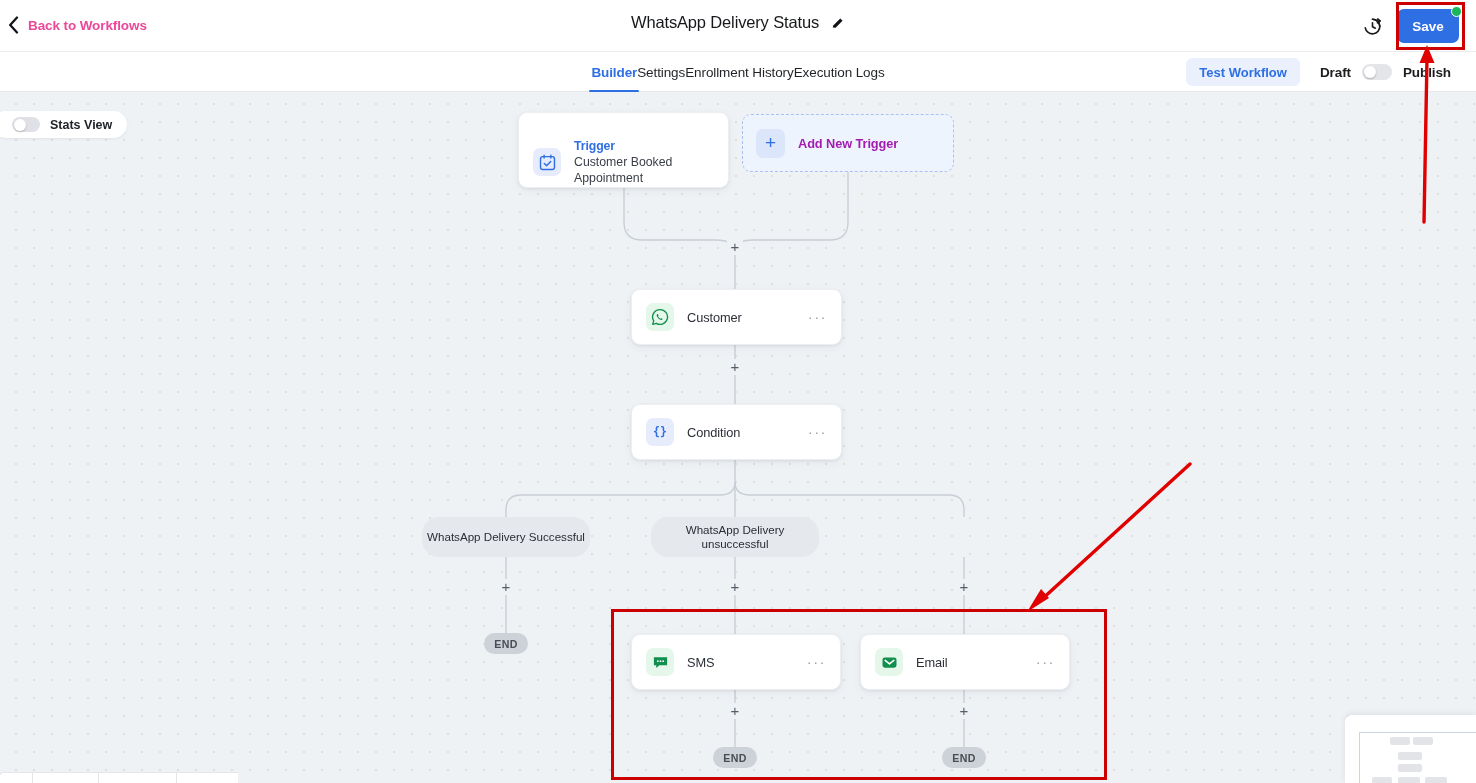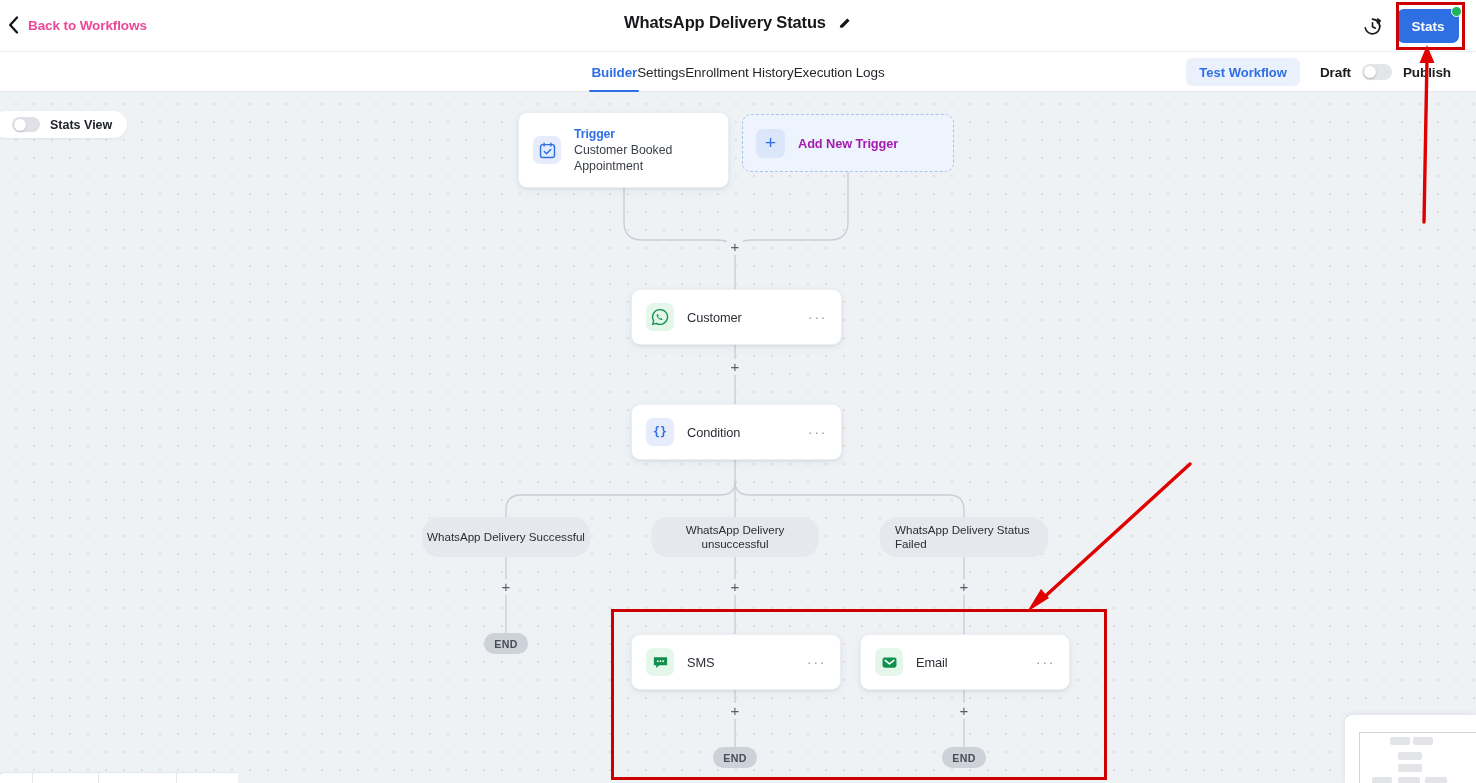--- a/index.html
+++ b/index.html
@@ -38,21 +38,21 @@
   .back-label {
     font-size: 13.5px; font-weight: bold; color: #ec4899;
     letter-spacing: -0.1px;
   }
   .wf-title-wrap {
     position: absolute;
     left: 0; top: 13px; width: 1476px;
     display: flex; align-items: center; justify-content: center; gap: 12px;
   }
   .wf-title {
-    font-size: 16.5px; font-weight: bold; color: #16181b;
+    font-size: 16.5px; font-weight: normal; color: #16181b;
     letter-spacing: -0.15px;
   }
   .pencil-icon { width: 14px; height: 14px; display: block; cursor: pointer; }
 
   .history-btn {
     position: absolute;
     right: 91px; top: 13px;
     width: 26px; height: 26px;
     display: flex; align-items: center; justify-content: center;
     cursor: pointer;
@@ -218,21 +218,21 @@
   .node-dots {
     margin-left: auto;
     font-size: 15px; color: #9aa1ac;
     letter-spacing: 1.4px; line-height: 10px;
     cursor: pointer;
     user-select: none;
   }
 
   
   #trigger-card { left: 518px; top: 20px; width: 211px; height: 76px; }
-  #trigger-card .node-inner { align-items: center; }
+  #trigger-card .node-inner { align-items: center; margin-top: 12px; }
   .trigger-texts { display: flex; flex-direction: column; gap: 1px; }
   .trigger-kind {
     font-size: 12.3px; font-weight: bold; color: #2f6fe4;
     letter-spacing: -0.1px;
   }
   .trigger-name {
     font-size: 12.3px; color: #3a3f47; line-height: 16px;
     max-width: 118px;
   }
 
@@ -395,21 +395,21 @@
     <div class="history-btn">
       <svg width="19" height="19" viewBox="0 0 20 20">
         <path d="M10 2.3 A7.7 7.7 0 1 1 2.4 11.4" fill="none" stroke="#16181b" stroke-width="1.7" stroke-linecap="round"></path>
         <path d="M10 2.3 L10 2.3 A7.7 7.7 0 0 1 17.7 10" fill="none" stroke="#16181b" stroke-width="1.7" stroke-linecap="round"></path>
         <path d="M15.4 2.1 L18.1 4.2 L15.2 6.1" fill="none" stroke="#16181b" stroke-width="1.7" stroke-linecap="round" stroke-linejoin="round"></path>
         <path d="M10 6.1 L10 10.2 L13 11.8" fill="none" stroke="#16181b" stroke-width="1.7" stroke-linecap="round"></path>
       </svg>
     </div>
 
     <div class="save-wrap">
-      <button class="save-btn">Stats</button>
+      <button class="save-btn">Save</button>
       <span class="save-dot"></span>
     </div>
   </div>
 
   <div class="tabbar">
     <div class="tabs">
       <div class="tab active">
         <span>Builder</span>
       </div>
       <div class="tab">
@@ -524,23 +524,20 @@
         <span class="node-dots">···</span>
       </div>
     </div>
 
     <div class="branch-pill" id="branch-1">
       <span class="branch-text">WhatsApp Delivery Successful</span>
     </div>
     <div class="branch-pill" id="branch-2">
       <span class="branch-text">WhatsApp Delivery unsuccessful</span>
     </div>
-    <div class="branch-pill" id="branch-3">
-      <span class="branch-text">WhatsApp Delivery Status Failed</span>
-    </div>
 
     <div class="plus-node" style="left:498px; top:487px;">
       <span>+</span>
     </div>
     <div class="plus-node" style="left:727px; top:487px;">
       <span>+</span>
     </div>
     <div class="plus-node" style="left:956px; top:487px;">
       <span>+</span>
     </div>

